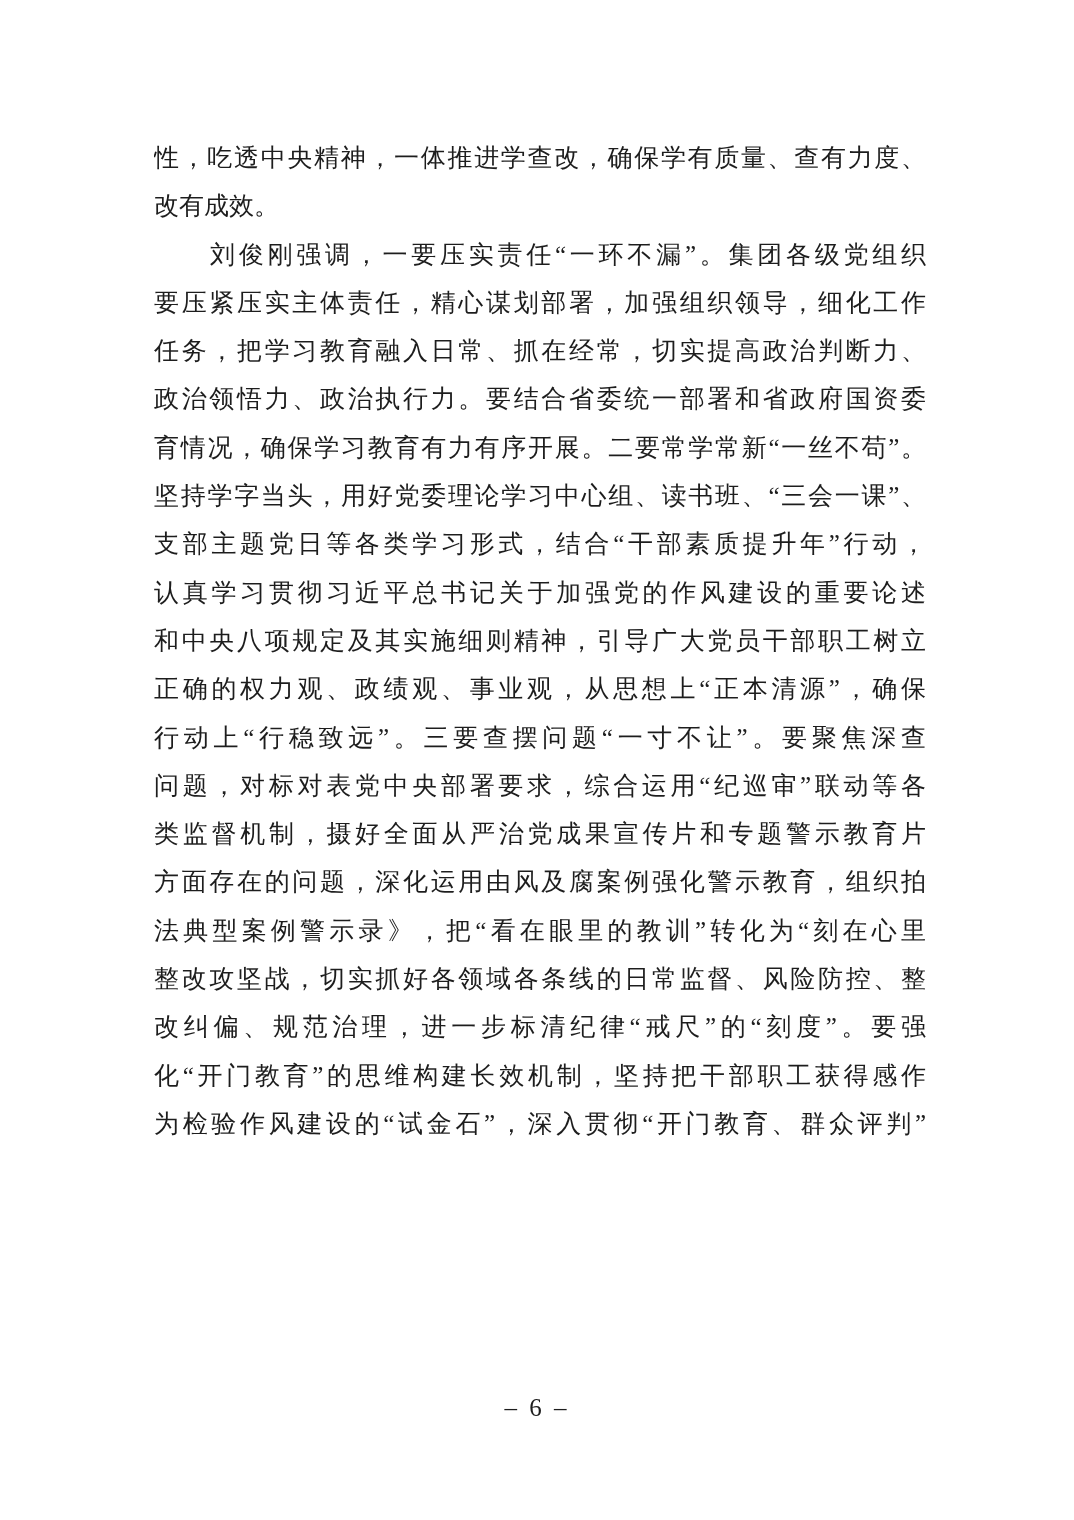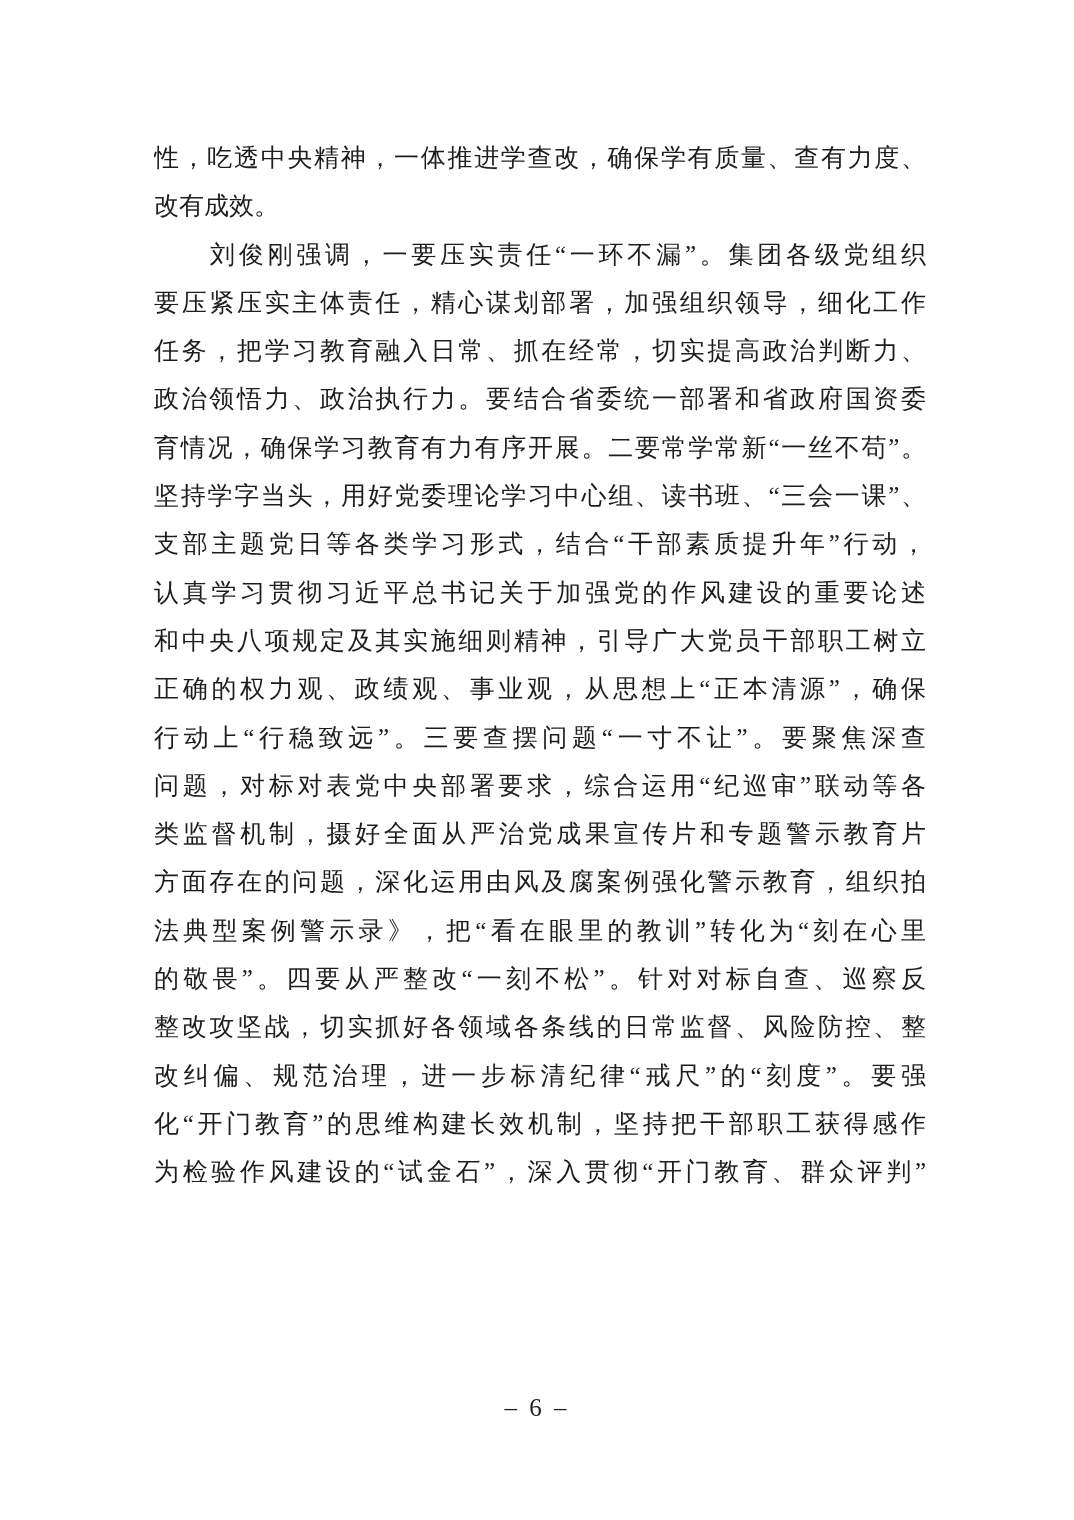--- a/index.html
+++ b/index.html
@@ -66,20 +66,19 @@
       <div class="line">坚持学字当头，用好党委理论学习中心组、读书班、“三会一课”、</div>
       <div class="line">支部主题党日等各类学习形式，结合“干部素质提升年”行动，</div>
       <div class="line">认真学习贯彻习近平总书记关于加强党的作风建设的重要论述</div>
       <div class="line">和中央八项规定及其实施细则精神，引导广大党员干部职工树立</div>
       <div class="line">正确的权力观、政绩观、事业观，从思想上“正本清源”，确保</div>
       <div class="line">行动上“行稳致远”。三要查摆问题“一寸不让”。要聚焦深查</div>
       <div class="line">问题，对标对表党中央部署要求，综合运用“纪巡审”联动等各</div>
       <div class="line">类监督机制，摄好全面从严治党成果宣传片和专题警示教育片</div>
       <div class="line">方面存在的问题，深化运用由风及腐案例强化警示教育，组织拍</div>
       <div class="line">法典型案例警示录》，把“看在眼里的教训”转化为“刻在心里</div>
-      <div class="line">的敬畏”。四要从严整改“一刻不松”。针对对标自查、巡察反</div>
       <div class="line">整改攻坚战，切实抓好各领域各条线的日常监督、风险防控、整</div>
       <div class="line">改纠偏、规范治理，进一步标清纪律“戒尺”的“刻度”。要强</div>
       <div class="line">化“开门教育”的思维构建长效机制，坚持把干部职工获得感作</div>
       <div class="line">为检验作风建设的“试金石”，深入贯彻“开门教育、群众评判”</div>
     </div>
   <div class="page-number">– 6 –</div>
 </div>
 
 </body></html>

